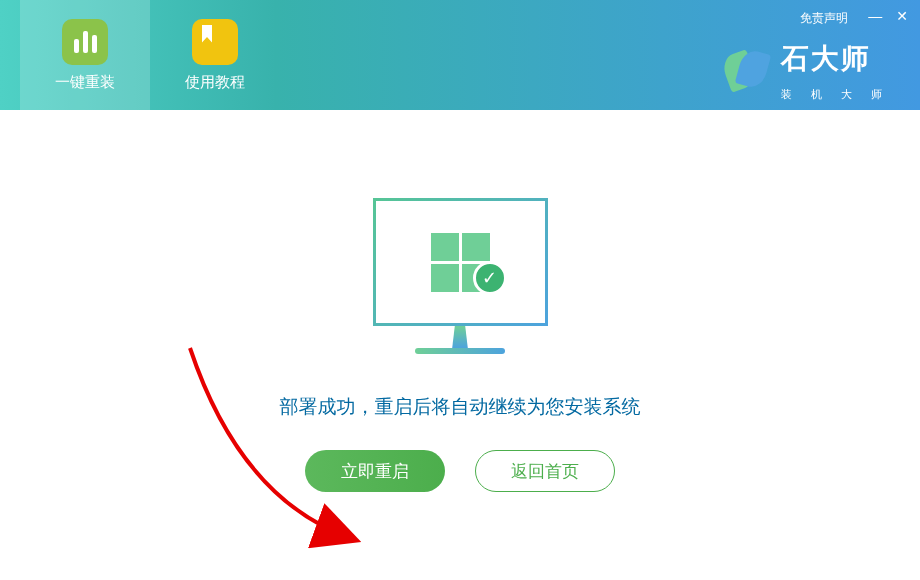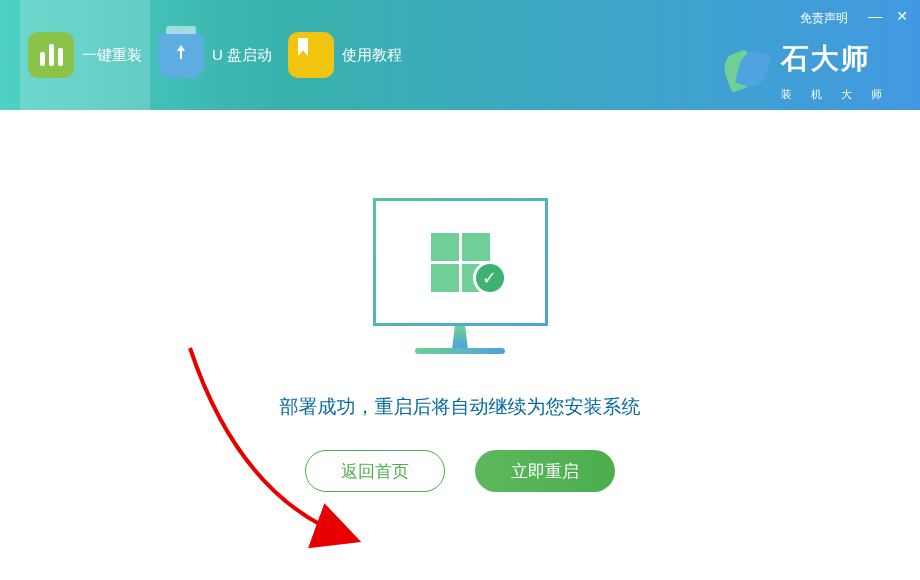--- a/index.html
+++ b/index.html
@@ -21,21 +21,21 @@
     .tabs {
       display: flex;
       align-items: flex-end;
       height: 100%;
       padding-left: 20px;
     }
     .tab {
       width: 130px;
       height: 100%;
       display: flex;
-      flex-direction: row;
+      flex-direction: column;
       align-items: center;
       justify-content: center;
       cursor: pointer;
       color: #fff;
       font-size: 15px;
       gap: 8px;
     }
     .tab.active {
       background: rgba(255,255,255,0.18);
     }
@@ -212,28 +212,20 @@
       <div class="tab-icon reinstall">
         <div class="bars">
             <span></span>
             <span></span>
             <span></span>
           </div>
       </div>
       <span>一键重装</span>
     </div>
     <div class="tab">
-      <div class="tab-icon usb">
-        <svg width="16" height="24" viewBox="0 0 16 24">
-            <path d="M8 2 L12 8 L9 8 L9 16 L7 16 L7 8 L4 8 Z" fill="#fff"></path>
-          </svg>
-      </div>
-      <span>U 盘启动</span>
-    </div>
-    <div class="tab">
       <div class="tab-icon tutorial" style="position:relative;">
         <div class="bookmark"></div>
       </div>
       <span>使用教程</span>
     </div>
   </div>
 
   <span class="disclaimer">免责声明</span>
 
   <div class="win-controls">
@@ -262,22 +254,22 @@
       </div>
       <div class="check-badge">✓</div>
     </div>
     <div class="stand"></div>
     <div class="base"></div>
   </div>
 
   <div class="status-text">部署成功，重启后将自动继续为您安装系统</div>
 
   <div class="actions">
+    <div class="btn btn-primary">立即重启</div>
     <div class="btn btn-secondary">返回首页</div>
-    <div class="btn btn-primary">立即重启</div>
   </div>
 
   <svg class="arrow" width="200" height="220">
     <defs>
       <marker id="ah" markerWidth="12" markerHeight="12" refX="9" refY="6" orient="auto">
         <path d="M0,0 L12,6 L0,12 Z" fill="#e60000"></path>
       </marker>
     </defs>
     <path d="M 10 10 Q 60 160 170 200" stroke="#e60000" stroke-width="4" fill="none" marker-end="url(#ah)"></path>
   </svg>

